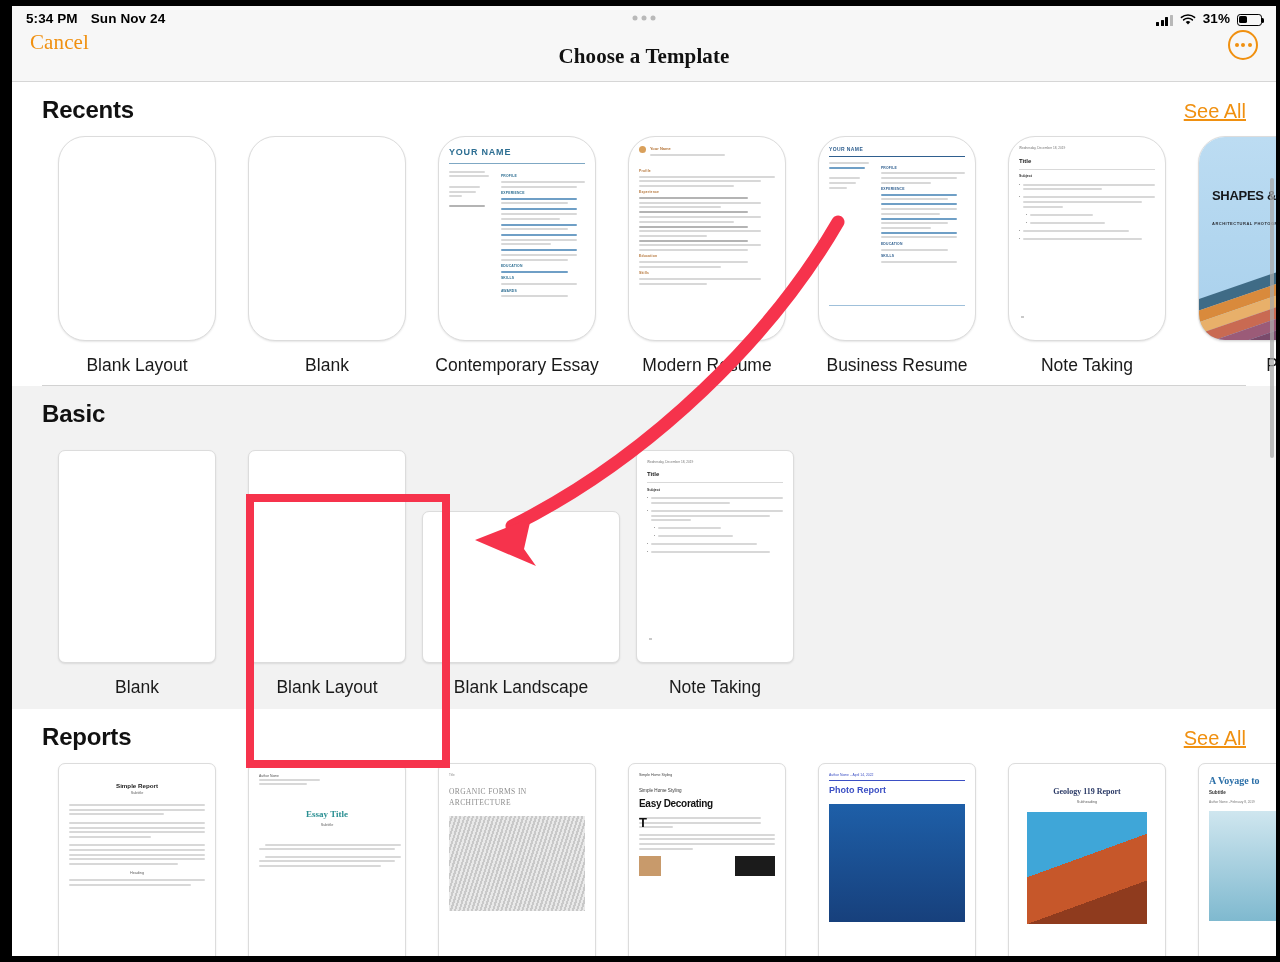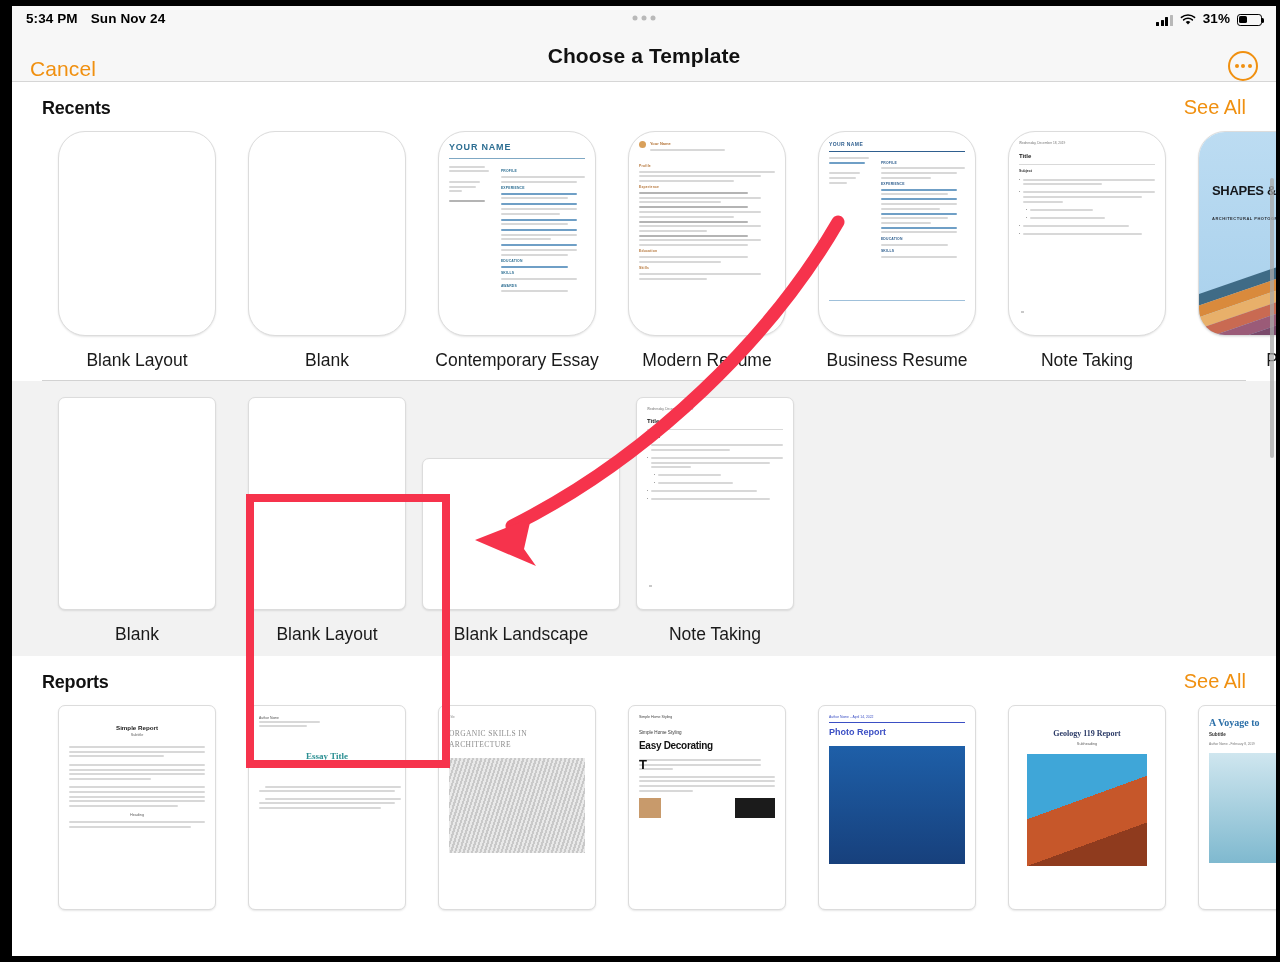--- a/index.html
+++ b/index.html
@@ -63,22 +63,23 @@
     border-radius: 0 1.5px 1.5px 0;
   }
   .batt i { display:block; height: 100%; width: 38%; background:#000; border-radius:1.6px; }
 
   
   .navbar {
     position: relative;
     height: 52px;
     background: #f7f7f7;
     border-bottom: .5px solid #d6d6d6;
-    display: flex; align-items: flex-end;
+    display: flex; align-items: flex-start;
     padding: 0 18px;
+    font-family: Liberation Serif, serif;
   }
   .cancel-btn {
     font-size: 21px; color: #F09010; cursor: pointer;
     letter-spacing: .1px;
   }
   .nav-title {
     position: absolute; left:50%; top:50%; transform: translate(-50%,-50%);
     font-size: 21px; font-weight: 700; color: #111; letter-spacing:.1px;
   }
   .more-btn {
@@ -96,22 +97,22 @@
     height: 874px;
     background: #fff;
     overflow: hidden;
   }
   .section { position: relative; }
   .section.grey { background: #f2f2f2; }
   .sec-head {
     display: flex; align-items: baseline;
     padding: 14px 30px 6px 30px;
   }
-  .sec-title { font-size: 18px; font-weight: 700; color: #111; letter-spacing: -.2px; }
-  .see-all { margin-left:auto; font-size: 20px; color:#F09010; cursor:pointer; }
+  .sec-title { font-size: 24px; font-weight: 700; color: #111; letter-spacing: -.2px; }
+  .see-all { margin-left:auto; font-size: 20px; color:#F09010; cursor:pointer;text-decoration:underline; }
   .divider { height: .5px; background: #d2d2d2; margin: 0 30px; }
 
   .row {
     display: flex;
     gap: 0;
     padding: 6px 30px 8px 30px;
     overflow: hidden;
   }
   .cell {
     flex: 0 0 190px;
@@ -486,20 +487,23 @@
           </div>
               </div>
           <div class="cell-label">Ph</div>
         </div>
 
       </div>
       <div class="divider"></div>
     </div>
 
     <div class="section grey">
+      <div class="sec-head">
+        <div class="sec-title">Basic</div>
+      </div>
 
       <div class="row row-basic">
 
         <div class="cell">
           <div class="thumb-wrap" style="height:213px">
                 <div class="thumb basic-blank"></div>
               </div>
           <div class="cell-label">Blank</div>
         </div>
 
@@ -629,21 +633,21 @@
             </div>
           </div>
               </div>
         </div>
 
         <div class="cell">
           <div class="thumb-wrap">
                 <div class="thumb rep">
             <div class="mini">
               <div style="font-size:3px;color:#888;margin-bottom:10px">Title</div>
-              <div class="organic">ORGANIC SKILLS IN ARCHITECTURE</div>
+              <div class="organic">ORGANIC FORMS IN ARCHITECTURE</div>
               <div class="org-img"></div>
             </div>
           </div>
               </div>
         </div>
 
         <div class="cell">
           <div class="thumb-wrap">
                 <div class="thumb rep">
             <div class="mini">

